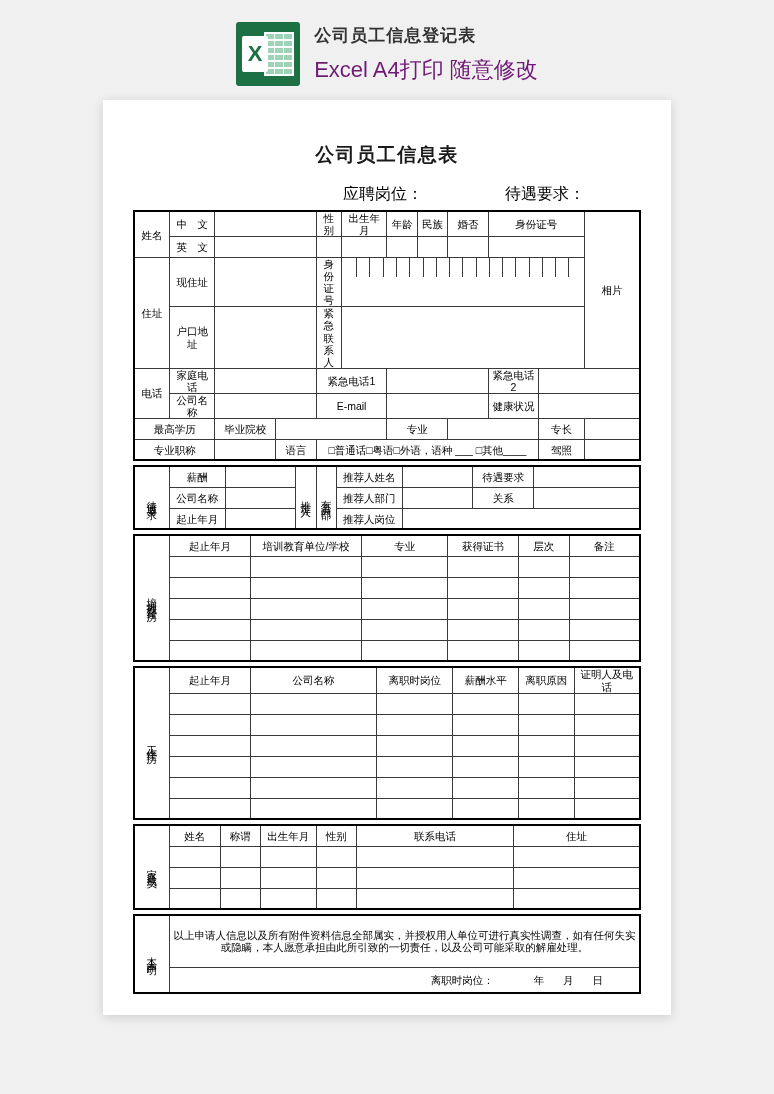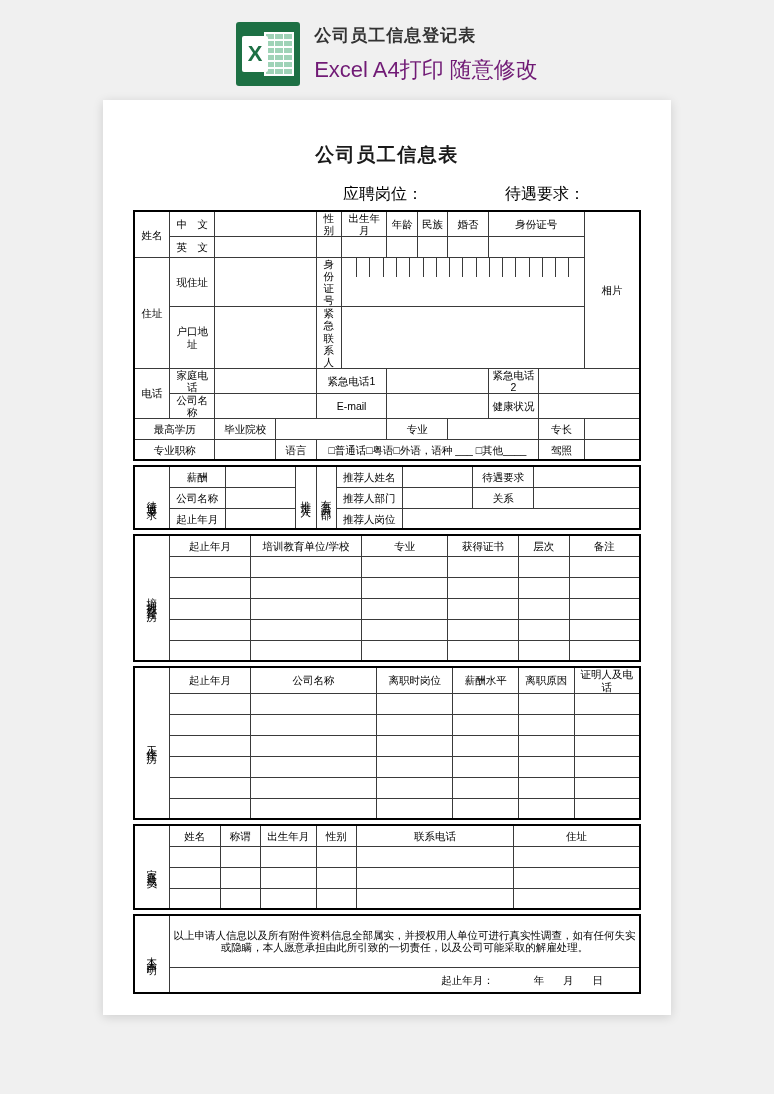--- a/index.html
+++ b/index.html
@@ -517,21 +517,21 @@
     <tbody>
         <tr>
       <td rowspan="2">
         <div class="vstack">本人声明</div>
       </td>
       <td class="decl" style="height:52px">以上申请人信息以及所有附件资料信息全部属实，并授权用人单位可进行真实性调查，如有任何失实或隐瞒，本人愿意承担由此所引致的一切责任，以及公司可能采取的解雇处理。</td>
     </tr>
     <tr>
       <td style="height:26px">
         <div class="sign-row">
-          <span>起止年月：</span>
+          <span>离职时岗位：</span>
           <span class="ymd">
             <span>年</span>
             <span>月</span>
             <span>日</span>
           </span>
         </div>
       </td>
     </tr>
   </tbody>
     </table>

